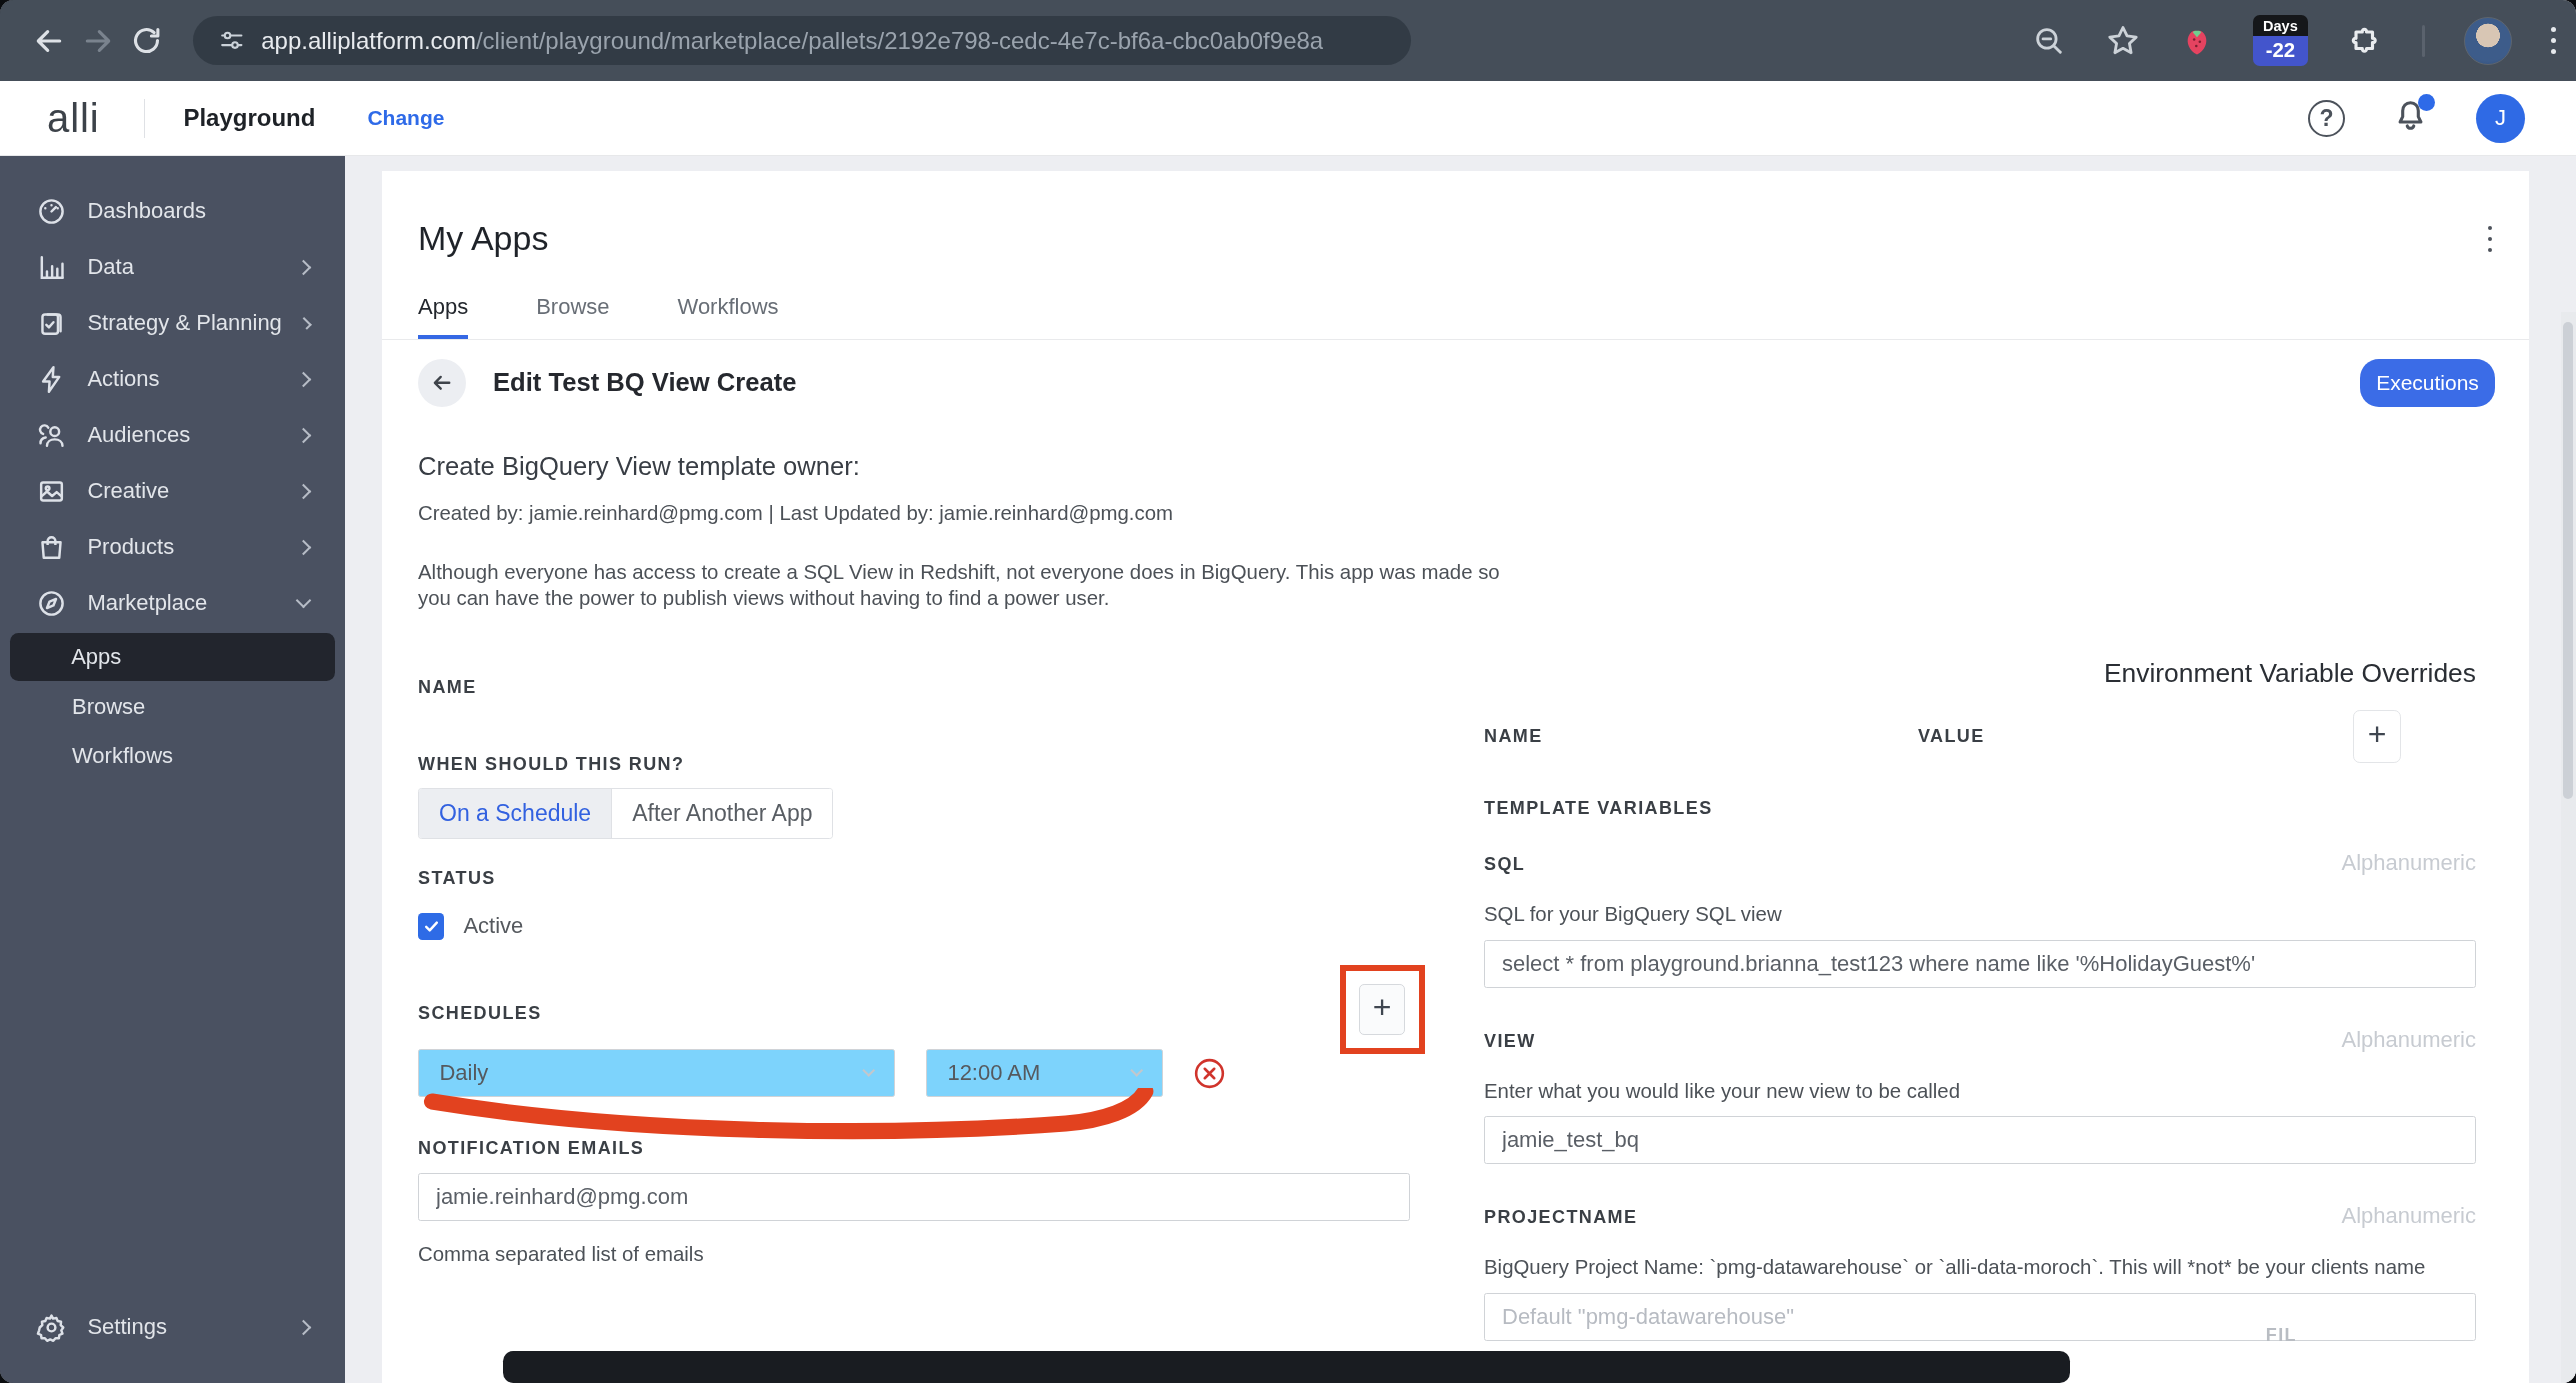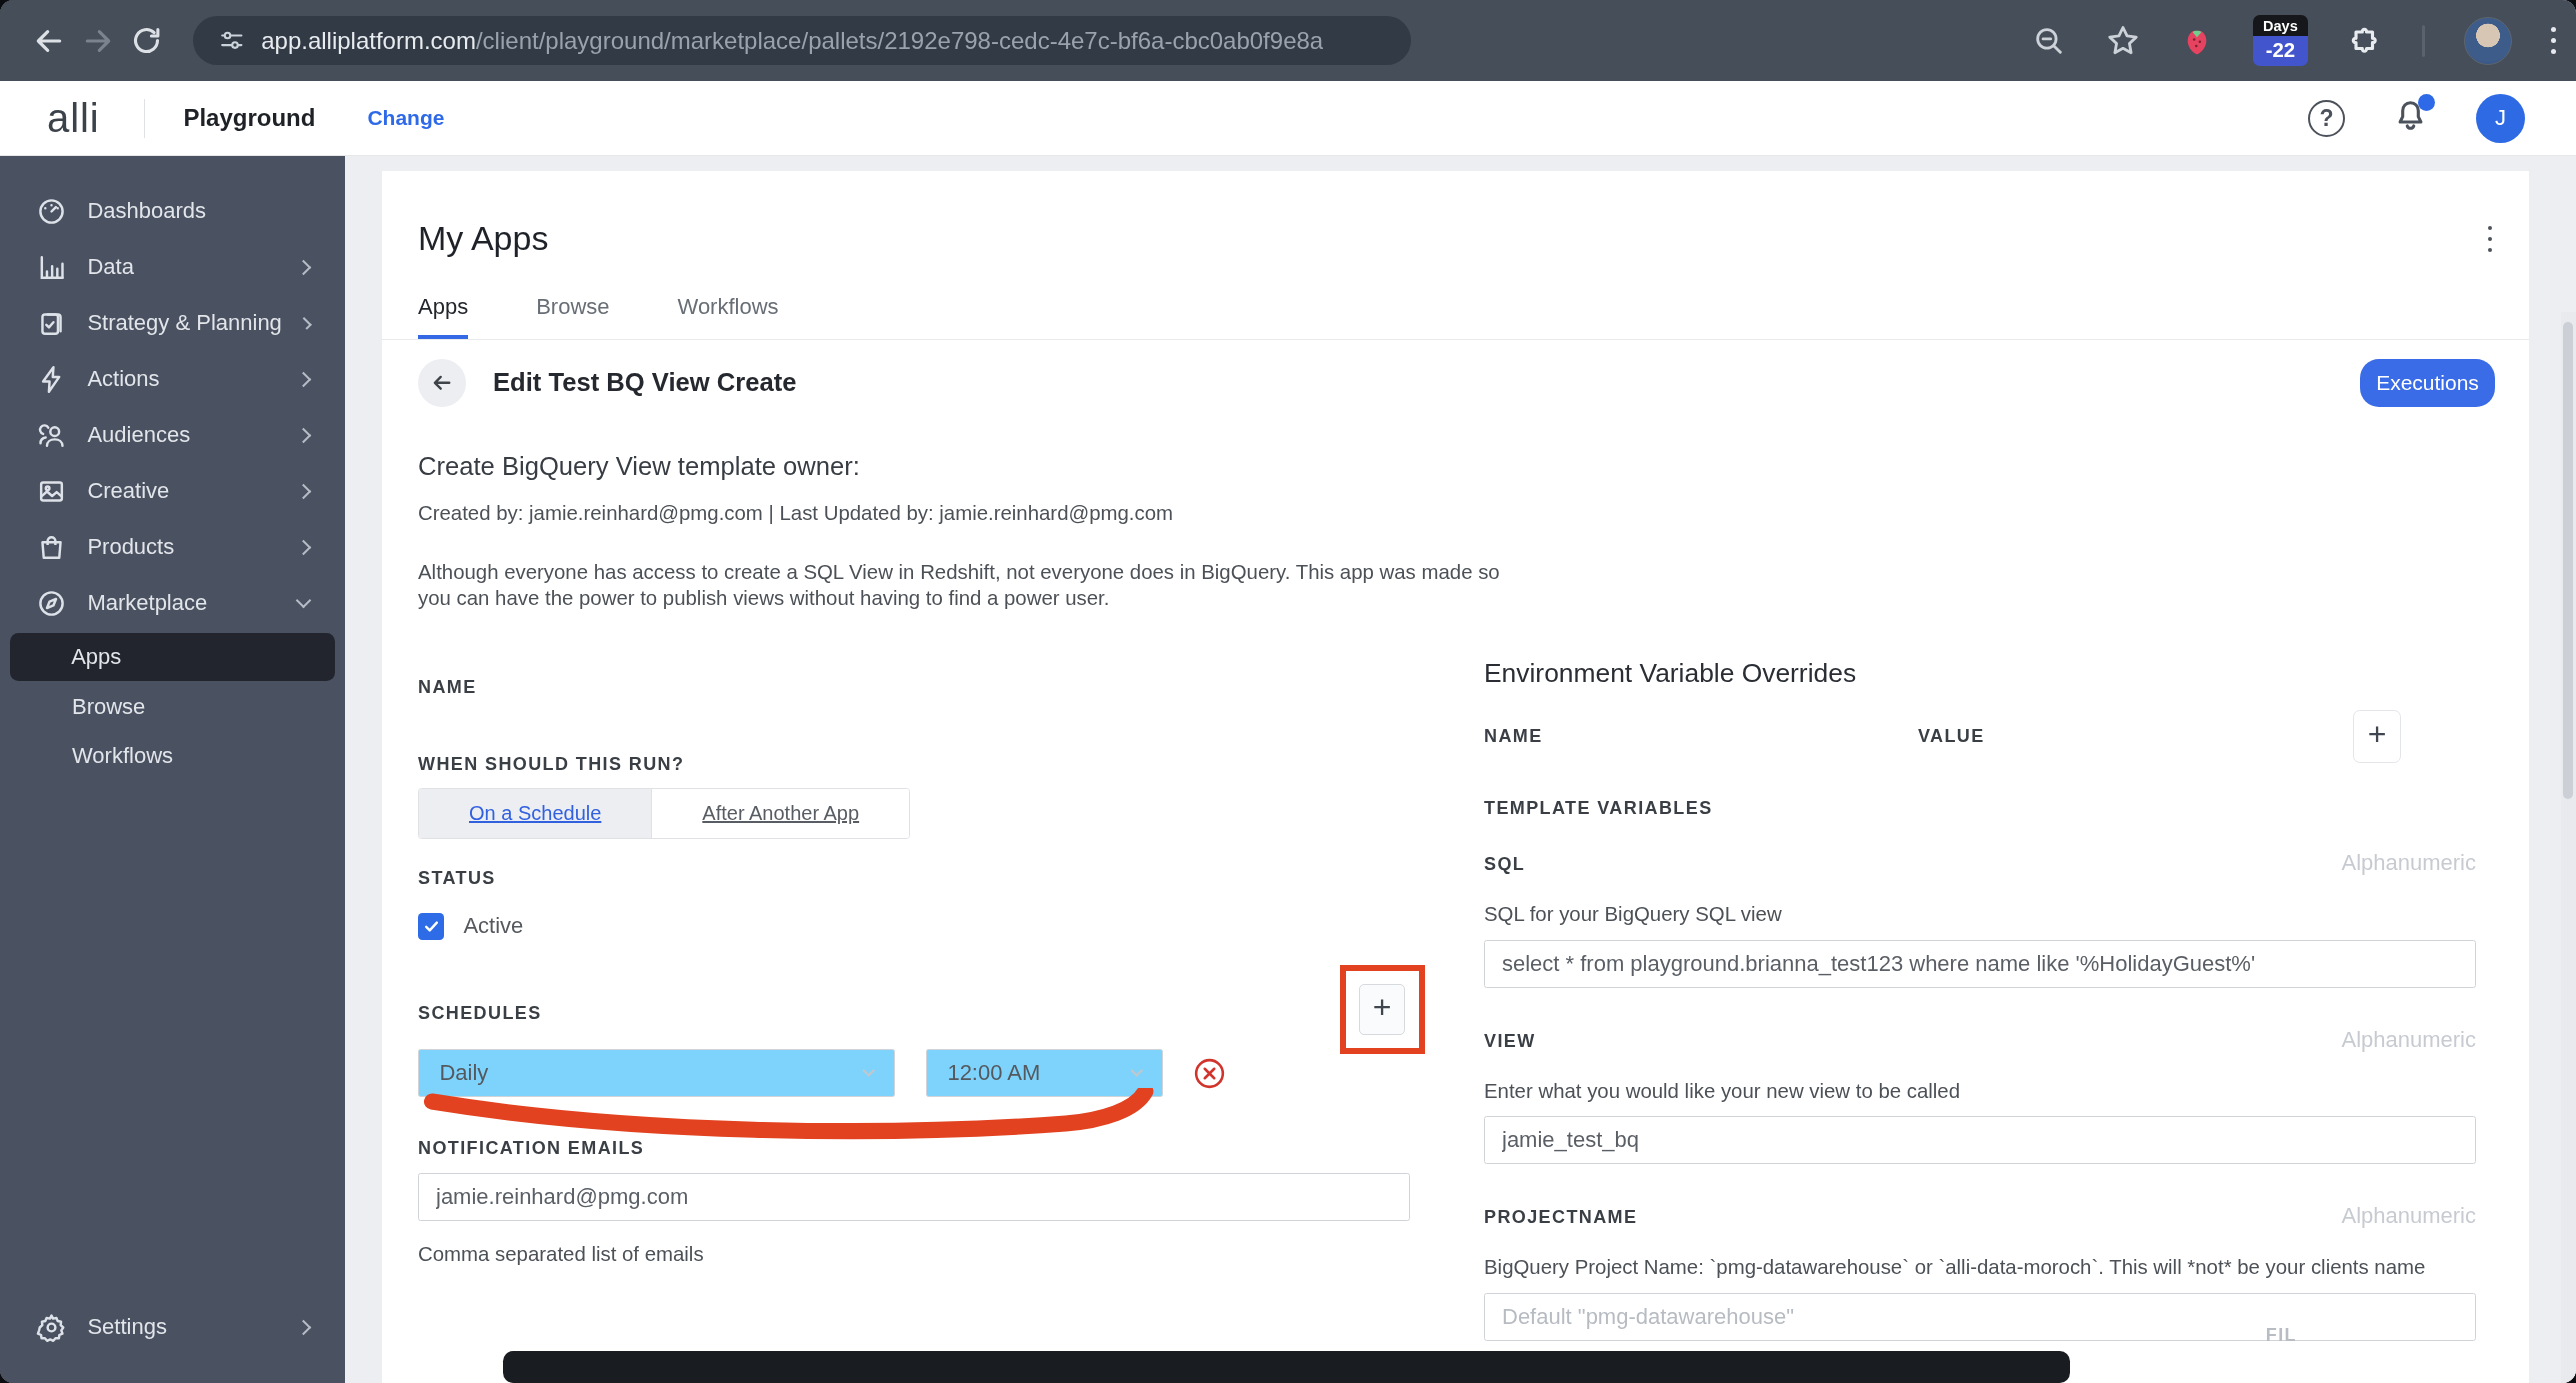--- a/index.html
+++ b/index.html
@@ -74,21 +74,21 @@
   .body-p { margin-top:34px; font-size:20.4px; color:#4c5157; line-height:26.4px; max-width:1095px; }
 
   .form-cols { display:flex; gap:74px; margin-top:65px; }
   .col { width:992px; flex:0 0 auto; }
   .flabel { font-size:18px; font-weight:bold; letter-spacing:1.4px; color:#3a3f45; }
   .tinput { width:100%; height:48px; border:0.9px solid #d0d3d7; border-radius:2.6px; font-size:22px; color:#5a5f66; padding:0 17px; font-family:inherit; background:#fff; outline:none; }
   .tinput::placeholder { color:#b7bbc2; }
   .mt12{margin-top:10.2px}.mt16{margin-top:13.6px}
 
   .seg { margin-top:13.6px; display:inline-flex; border:0.9px solid #dfe1e5; border-radius:3.4px; overflow:hidden; height:51px; }
-  .seg .opt { display:flex; align-items:center; justify-content:center; font-size:20px; padding:0 50px; color:#585d63; background:#fff; cursor:pointer;text-decoration:underline; }
+  .seg .opt { display:flex; align-items:center; justify-content:center; font-size:23px; padding:0 20px; color:#585d63; background:#fff; cursor:pointer; }
   .seg .opt.sel { background:#eceef2; color:#3261e0; border-right:0.9px solid #dfe1e5; }
 
   .chk-row { margin-top:24px; display:flex; align-items:center; gap:19px; }
   .chkbox { width:26.4px; height:26.4px; border-radius:4.3px; background:#2e6be6; display:flex; align-items:center; justify-content:center; }
   .chk-lbl { font-size:22px; color:#55595e; }
 
   .sched-block { margin-top:63px; position:relative; }
   .annot-box { position:absolute; top:-38px; right:-14.5px; width:85px; height:89px; border:6.8px solid #e2421f; display:flex; align-items:center; justify-content:center; }
   .add-btn { width:46px; height:51px; background:#fafbfc; border:1.7px solid #d6d9dd; border-radius:5.1px; font-size:32px; font-weight:300; color:#3f4650; display:flex; align-items:center; justify-content:center; padding-bottom:3.4px; }
   .sel-row { margin-top:25.6px; display:flex; align-items:center; gap:31px; }
@@ -96,21 +96,21 @@
   .fake-select .chev { margin-left:auto; border-color:#c3c7cc; width:9.4px; height:9.4px; border-width:2.1px; }
   .sel-freq { width:477px; }
   .sel-time { width:237px; }
   .del-x { width:31px; height:31px; flex:0 0 auto; }
   .swoosh { position:absolute; left:5.1px; top:85px; pointer-events:none; }
 
   .notif-block { margin-top:41px; }
   .helper { margin-top:22px; font-size:20.4px; color:#4c5157; }
 
   
-  .env-h { margin-top:-19px; font-size:26.4px; font-weight:500; color:#2a2e34; }
+  .env-h { margin-top:-19px; font-size:26.4px; font-weight:500; color:#2a2e34;text-align:right; }
   .env-row { margin-top:20.4px; display:flex; align-items:center; height:55px; }
   .env-name { width:434px; }
   .env-add { margin-left:auto; margin-right:75px; width:48px; height:53px; background:#fff; border:1.7px solid #e3e5e8; border-radius:6.8px; font-size:32px; font-weight:300; color:#3f4650; display:flex; align-items:center; justify-content:center; padding-bottom:3.4px; }
   .tv-label { margin-top:34px; }
   .tv-row { display:flex; align-items:baseline; }
   .tv-row .alpha { margin-left:auto; font-size:22px; color:#c7cbd1; }
   .mt36{margin-top:31px}.mt46{margin-top:39px}
   .cutoff { position:absolute; right:179px; bottom:-5.1px; font-size:18px; font-weight:bold; letter-spacing:1.4px; color:#b9bdc3; }
 
   

